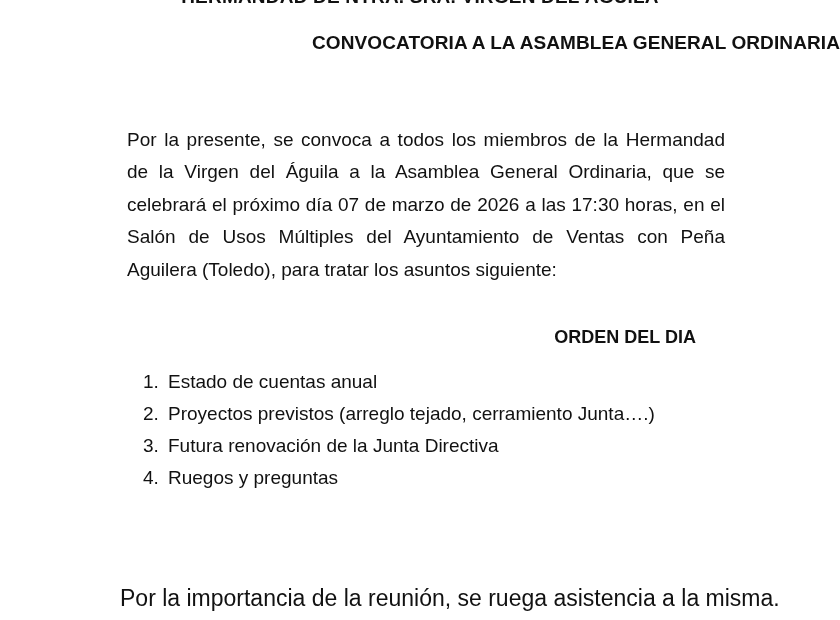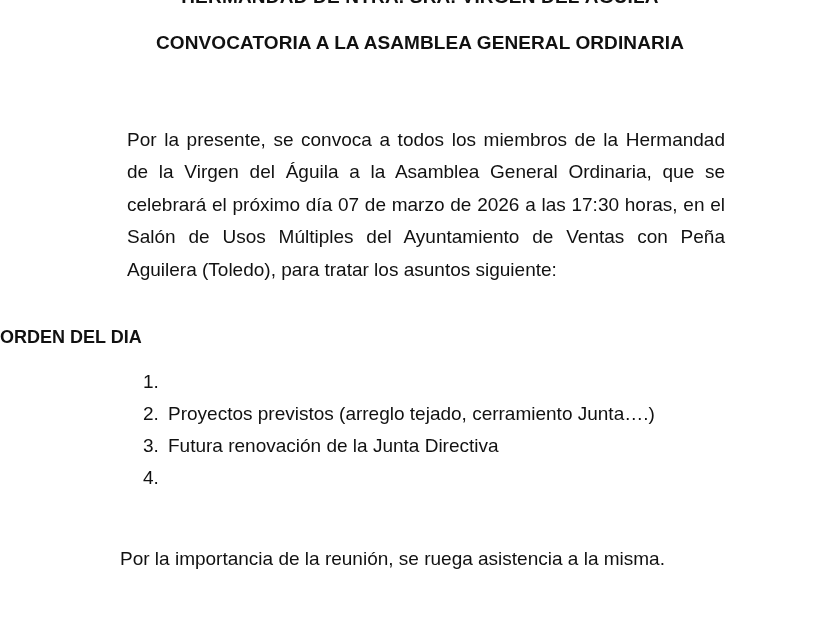--- a/index.html
+++ b/index.html
@@ -28,41 +28,41 @@
     text-align: center;
     font-weight: bold;
     font-size: 19px;
     line-height: 22px;
     letter-spacing: 0.2px;
   }
   .title-main {
     position: absolute;
     left: 0; width: 840px;
     top: 32px;
-    text-align: center;
+    text-align: right;
     font-weight: bold;
     font-size: 19px;
     line-height: 22px;
     letter-spacing: 0.1px;
   }
   .body-para {
     position: absolute;
     left: 120px;
     top: 117px;
     width: 598px;
     font-size: 19px;
     line-height: 32.4px;
     text-align: justify;
     margin: 7px;
   }
   .orden-title {
     position: absolute;
     left: 0; width: 696px;
     top: 326px;
-    text-align: left;
+    text-align: right;
     font-weight: bold;
     font-size: 18px;
     line-height: 22px;
   }
   .agenda {
     position: absolute;
     left: 143px;
     top: 366px;
     margin: 0;
     padding: 0;
@@ -74,22 +74,22 @@
     display: flex;
     white-space: nowrap;
   }
   .agenda .num {
     display: inline-block;
     width: 25px;
   }
   .closing {
     position: absolute;
     left: 120px;
-    top: 546px;
-    font-size: 19px;
+    top: 585px;
+    font-size: 23px;
     line-height: 26px;
     margin: 0;
     white-space: nowrap;
   }
 </style>
 </head>
 <body>
 
 <div class="page">
 
@@ -97,29 +97,31 @@
 
   <div class="title-main">CONVOCATORIA A LA ASAMBLEA GENERAL ORDINARIA</div>
 
   <p class="body-para">Por la presente, se convoca a todos los miembros de la Hermandad de la Virgen del Águila a la Asamblea General Ordinaria, que se celebrará el próximo día 07 de marzo de 2026 a las 17:30 horas, en el Salón de Usos Múltiples del Ayuntamiento de Ventas con Peña Aguilera (Toledo), para tratar los asuntos siguiente:</p>
 
   <div class="orden-title">ORDEN DEL DIA</div>
 
   <ol class="agenda">
     <li>
       <span class="num">1.</span>
+      <span>Estado de cuentas anual</span>
     </li>
     <li>
       <span class="num">2.</span>
       <span>Proyectos previstos (arreglo tejado, cerramiento Junta….)</span>
     </li>
     <li>
       <span class="num">3.</span>
       <span>Futura renovación de la Junta Directiva</span>
     </li>
     <li>
       <span class="num">4.</span>
+      <span>Ruegos y preguntas</span>
     </li>
   </ol>
 
   <p class="closing">Por la importancia de la reunión, se ruega asistencia a la misma.</p>
 
 </div>
 
 </body></html>

